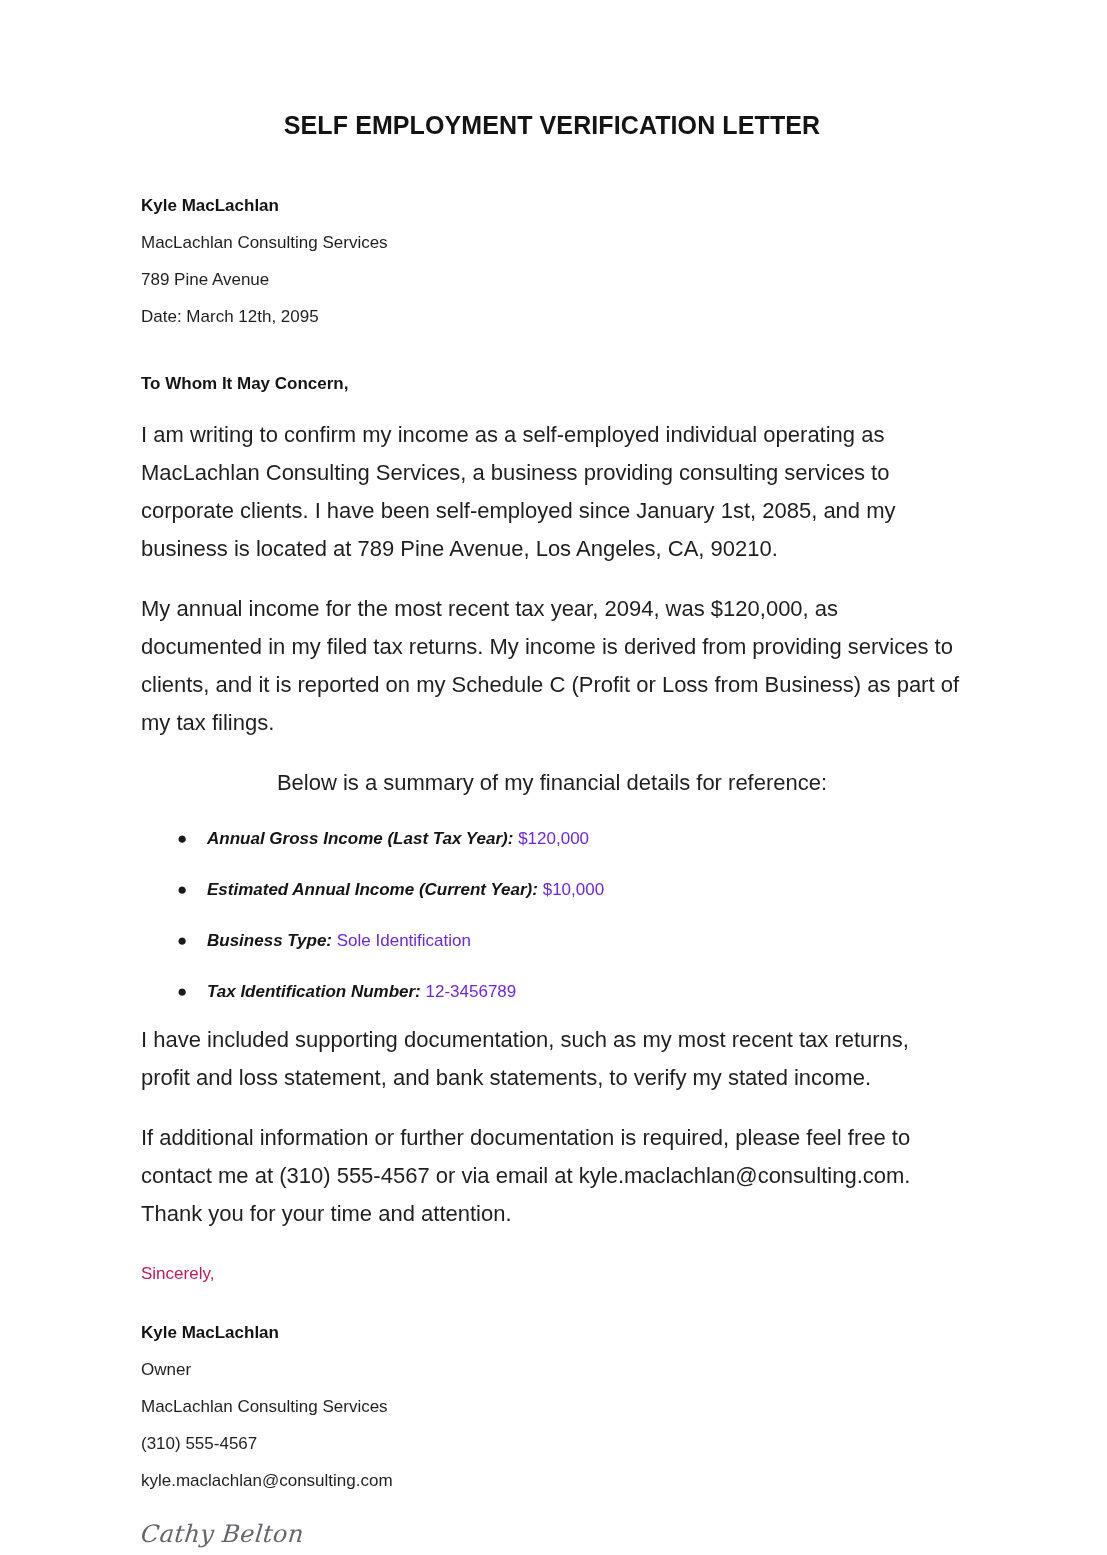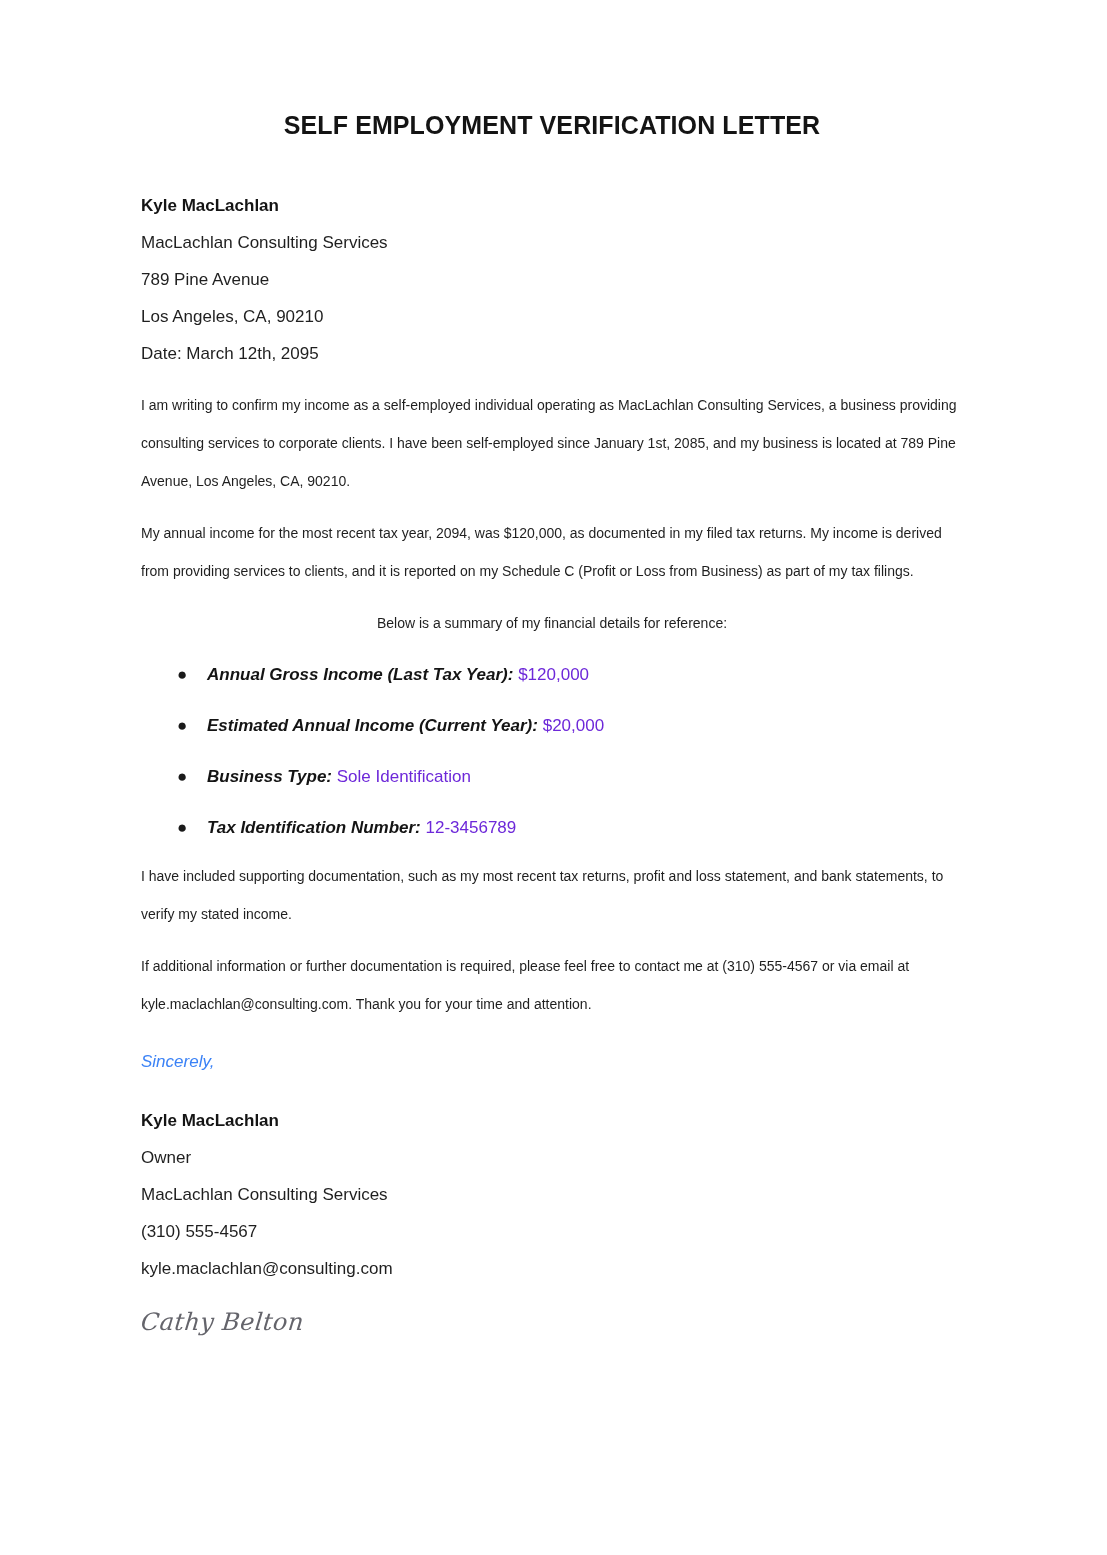--- a/index.html
+++ b/index.html
@@ -47,21 +47,21 @@
     color: #141414;
   }
   .salutation {
     font-size: 17px;
     font-weight: bold;
     color: #141414;
     margin-top: 30px;
     line-height: 37px;
   }
   .para {
-    font-size: 14px;
+    font-size: 22px;
     line-height: 38px;
     color: #1f1f1f;
     margin-top: 14px;
     text-align: left;
   }
   .para.tight {
     margin-top: 12px;
     text-align: center;
   }
   .bullets {
@@ -93,23 +93,22 @@
     color: #141414;
     font-style: italic;
   }
   .bullet-value {
     font-weight: normal;
     color: #6d28d9;
   }
   .closing {
     font-size: 17px;
     line-height: 37px;
-    color: #3b82f6;
+    color: #be185d;
     margin-top: 20px;
-    font-style: italic;
   }
   .sign-block {
     margin-top: 22px;
   }
   .sign-line {
     font-size: 17px;
     line-height: 37px;
     color: #1f1f1f;
     white-space: nowrap;
   }
@@ -136,41 +135,41 @@
 
 <div class="page">
   <div class="content">
 
     <h1 class="doc-title">SELF EMPLOYMENT VERIFICATION LETTER</h1>
 
     <div class="addr-block">
       <div class="addr-line bold">Kyle MacLachlan</div>
       <div class="addr-line">MacLachlan Consulting Services</div>
       <div class="addr-line">789 Pine Avenue</div>
-      <div class="addr-line">Los Angeles, CA, 90210</div>
       <div class="addr-line">Date: March 12th, 2095</div>
     </div>
 
+    <div class="salutation">To Whom It May Concern,</div>
 
     <p class="para">I am writing to confirm my income as a self-employed individual operating as MacLachlan Consulting Services, a business providing consulting services to corporate clients. I have been self-employed since January 1st, 2085, and my business is located at 789 Pine Avenue, Los Angeles, CA, 90210.</p>
 
     <p class="para">My annual income for the most recent tax year, 2094, was $120,000, as documented in my filed tax returns. My income is derived from providing services to clients, and it is reported on my Schedule C (Profit or Loss from Business) as part of my tax filings.</p>
 
     <p class="para tight">Below is a summary of my financial details for reference:</p>
 
     <ul class="bullets">
       <li class="bullet-item">
         <span class="bullet-dot">●</span>
         <span class="bullet-label">Annual Gross Income (Last Tax Year):</span>
         <span class="bullet-value">$120,000</span>
       </li>
       <li class="bullet-item">
         <span class="bullet-dot">●</span>
         <span class="bullet-label">Estimated Annual Income (Current Year):</span>
-        <span class="bullet-value">$20,000</span>
+        <span class="bullet-value">$10,000</span>
       </li>
       <li class="bullet-item">
         <span class="bullet-dot">●</span>
         <span class="bullet-label">Business Type:</span>
         <span class="bullet-value">Sole Identification</span>
       </li>
       <li class="bullet-item">
         <span class="bullet-dot">●</span>
         <span class="bullet-label">Tax Identification Number:</span>
         <span class="bullet-value">12-3456789</span>

